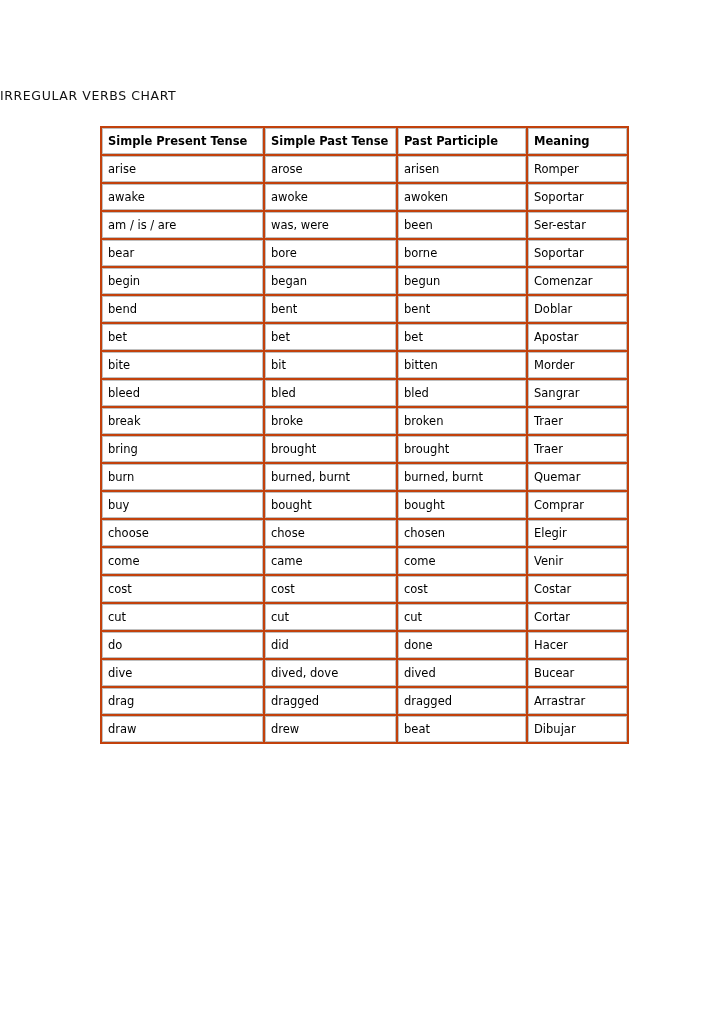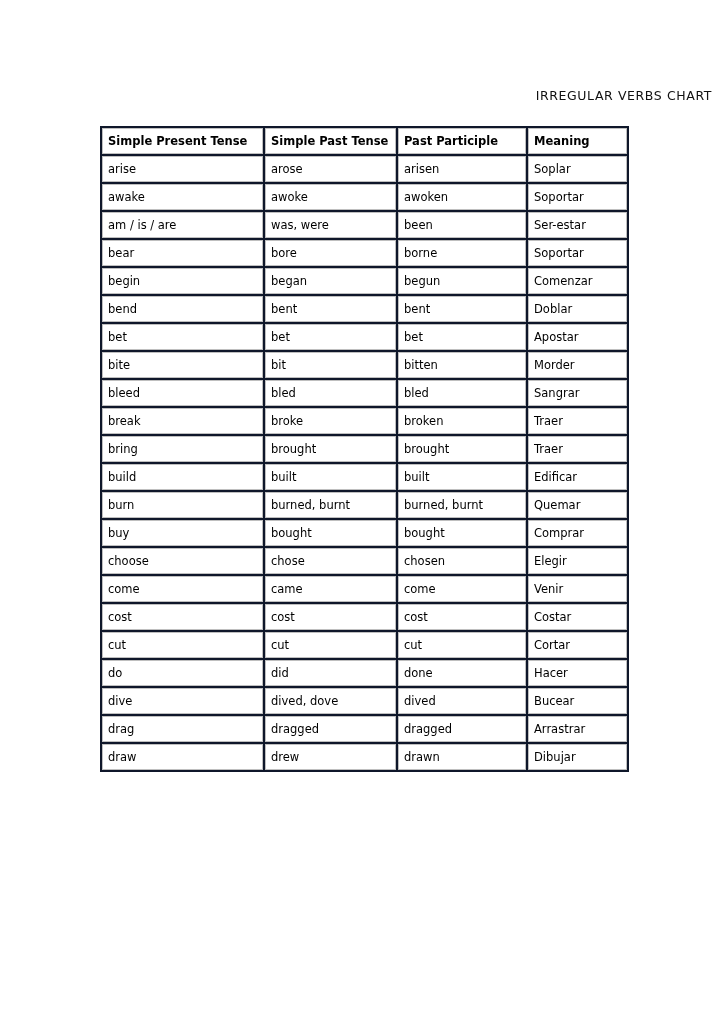--- a/index.html
+++ b/index.html
@@ -20,41 +20,41 @@
     width: 728px;
     height: 1030px;
     background: #ffffff;
   }
 
   .doc-title {
     position: absolute;
     top: 88px;
     left: 0;
     width: 712px;
-    text-align: right;
+    text-align: left;
     font-size: 12.5px;
     font-weight: 400;
     letter-spacing: 0.6px;
     color: #111111;
     white-space: nowrap;
   }
 
   .verbs-table-wrap {
     position: absolute;
     left: 100px;
     top: 126px;
     width: 528px;
   }
 
   table.verbs-table {
     border-collapse: separate;
     border-spacing: 2px;
     width: 527px;
     table-layout: fixed;
-    background: #0f172a;
+    background: #c2410c;
   }
 
   table.verbs-table td,
   table.verbs-table th {
     border: 1px solid #bfbfbf;
     background: #ffffff;
     height: 24px;
     padding: 0 5px;
     font-size: 11.5px;
     line-height: 24px;
@@ -97,21 +97,21 @@
           <th>Simple Past Tense</th>
           <th>Past Participle</th>
           <th>Meaning</th>
         </tr>
       </thead>
       <tbody id="verbs-body">
           <tr>
             <td>arise</td>
             <td>arose</td>
             <td>arisen</td>
-            <td>Soplar</td>
+            <td>Romper</td>
           </tr>
           <tr>
             <td>awake</td>
             <td>awoke</td>
             <td>awoken</td>
             <td>Soportar</td>
           </tr>
           <tr>
             <td>am / is / are</td>
             <td>was, were</td>
@@ -160,26 +160,20 @@
             <td>broken</td>
             <td>Traer</td>
           </tr>
           <tr>
             <td>bring</td>
             <td>brought</td>
             <td>brought</td>
             <td>Traer</td>
           </tr>
           <tr>
-            <td>build</td>
-            <td>built</td>
-            <td>built</td>
-            <td>Edificar</td>
-          </tr>
-          <tr>
             <td>burn</td>
             <td>burned, burnt</td>
             <td>burned, burnt</td>
             <td>Quemar</td>
           </tr>
           <tr>
             <td>buy</td>
             <td>bought</td>
             <td>bought</td>
             <td>Comprar</td>
@@ -222,20 +216,20 @@
           </tr>
           <tr>
             <td>drag</td>
             <td>dragged</td>
             <td>dragged</td>
             <td>Arrastrar</td>
           </tr>
           <tr>
             <td>draw</td>
             <td>drew</td>
-            <td>drawn</td>
+            <td>beat</td>
             <td>Dibujar</td>
           </tr>
         </tbody>
     </table>
   </div>
 
 </div>
 
 </body></html>

